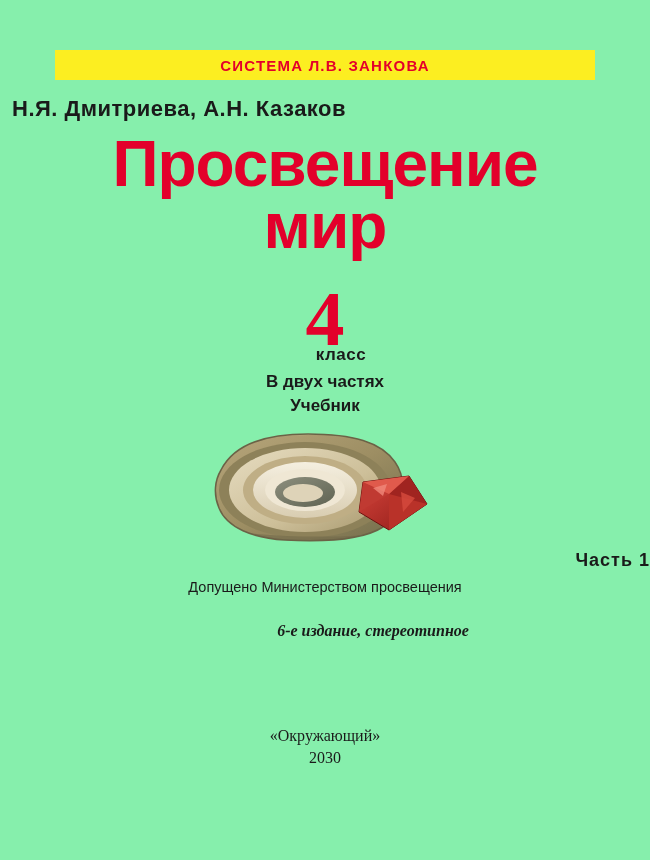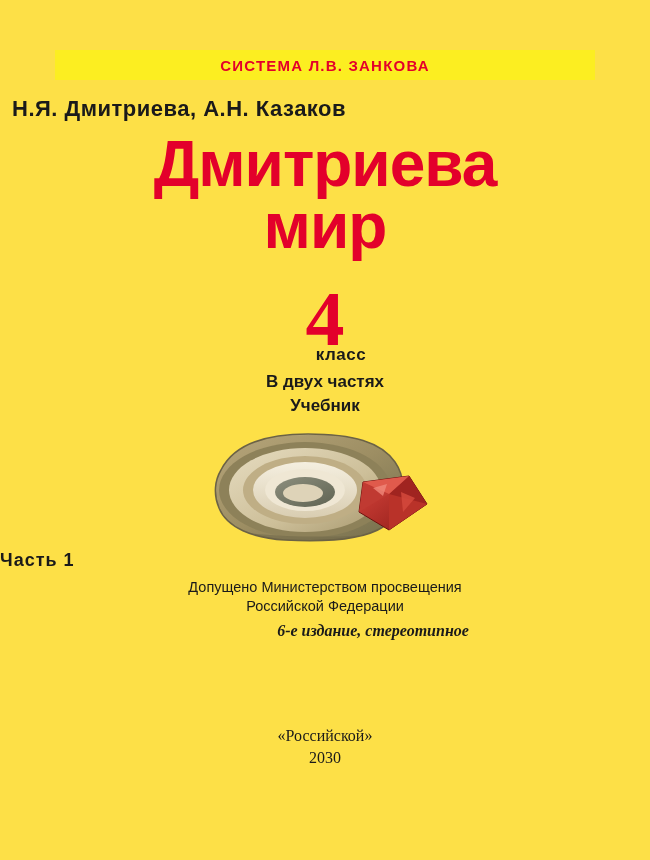--- a/index.html
+++ b/index.html
@@ -11,21 +11,21 @@
     width: 650px;
     height: 860px;
     position: relative;
     font-family: "Liberation Sans", sans-serif;
     overflow: hidden;
   }
 
   .page {
     position: absolute;
     inset: 0;
-    background: #fde047;
+    background: #86efac;
   }
 
   
   .series-banner {
     position: absolute;
     top: 50px;
     left: 55px;
     width: 540px;
     height: 30px;
     background: #fcee21;
@@ -120,21 +120,21 @@
     width: 220px;
     height: 110px;
   }
 
   
   .part-label {
     position: absolute;
     top: 550px;
     left: 0;
     width: 650px;
-    text-align: left;
+    text-align: right;
     color: #1a1a1a;
     font-size: 18px;
     font-weight: bold;
     letter-spacing: 1px;
   }
 
   
   .approval {
     position: absolute;
     top: 578px;
@@ -181,21 +181,21 @@
 
 <div class="page">
 
   <div class="series-banner">
     <span class="series-text">СИСТЕМА Л.В. ЗАНКОВА</span>
   </div>
 
   <div class="authors">Н.Я. Дмитриева,  А.Н. Казаков</div>
 
   <div class="title-main">
-    <span>Дмитриева</span>
+    <span>Просвещение</span>
     <span class="line2">мир</span>
   </div>
 
   <div class="grade-number">4</div>
   <div class="grade-label">класс</div>
 
   <div class="subtitle-block">
     <div>В двух частях</div>
     <div>Учебник</div>
   </div>
@@ -253,23 +253,22 @@
         <path d="M160,56 L174,52 L170,64 Z" fill="#f0887a" opacity="0.8"></path>
         <path d="M188,60 L202,66 L190,80 Z" fill="#d4493c" opacity="0.85"></path>
       </g>
     </svg>
   </div>
 
   <div class="part-label">Часть  1</div>
 
   <div class="approval">
     <div>Допущено Министерством просвещения</div>
-    <div>Российской Федерации</div>
   </div>
 
   <div class="edition">6-е издание, стереотипное</div>
 
   <div class="imprint">
-    <div>«Российской»</div>
+    <div>«Окружающий»</div>
     <div>2030</div>
   </div>
 
 </div>
 
 </body></html>

